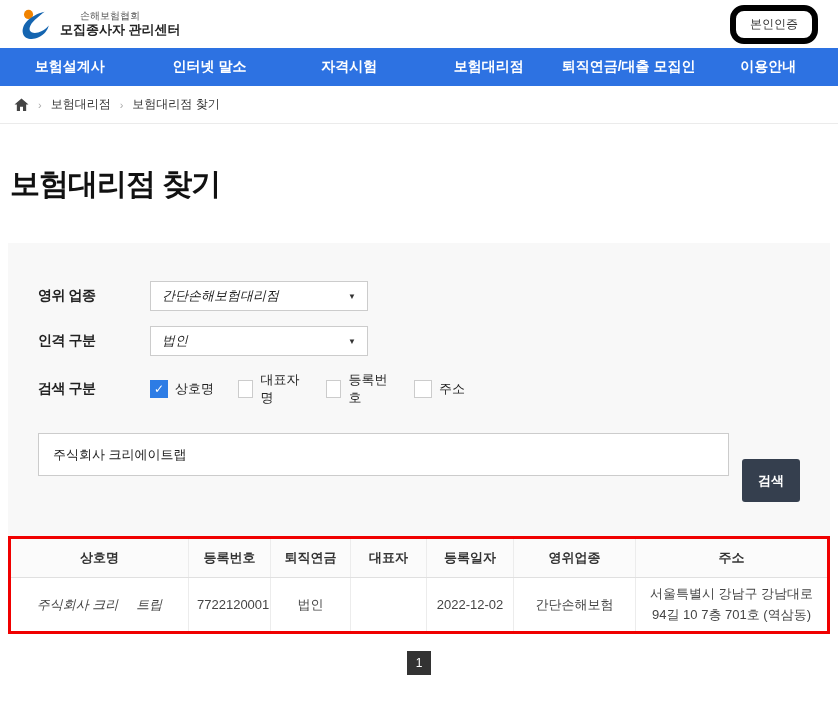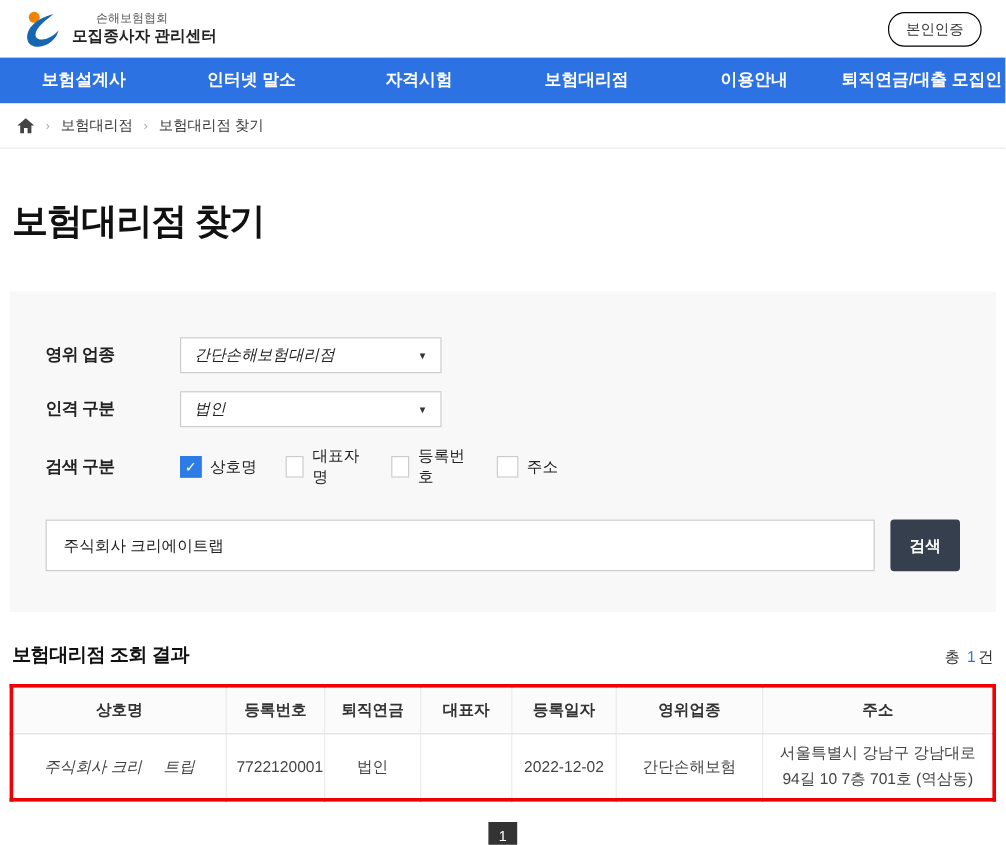--- a/index.html
+++ b/index.html
@@ -5,21 +5,21 @@
   * { margin:0; padding:0; box-sizing:border-box; }
   html,body { width:838px; background:#fff; font-family:"Liberation Sans","DejaVu Sans",sans-serif; color:#222; }
   body { height:704px; overflow:hidden; }
 
   
   .topbar { height:48px; display:flex; align-items:center; justify-content:space-between; padding:0 20px 0 16px; background:#fff; }
   .brand { display:flex; align-items:center; gap:7px; cursor:pointer; }
   .brand-text { display:flex; flex-direction:column; line-height:1.25; }
   .brand-org { font-size:10px; color:#555;margin-left:20px; }
   .brand-name { font-size:13px; font-weight:700; color:#222; }
-  .auth-btn { font-size:12px; color:#333; background:#fff; border:1px solid #000000; border-radius:14px; padding:5px 14px; cursor:pointer; }
+  .auth-btn { font-size:12px; color:#333; background:#fff; border:6px solid #000000; border-radius:14px; padding:5px 14px; cursor:pointer; }
 
   
   .nav { height:38px; background:#2d72e2; display:flex; align-items:center; }
   .nav-item { flex:1; text-align:center; color:#fff; font-size:14px; font-weight:700; cursor:pointer; white-space:nowrap; }
 
   
   .crumbs { height:38px; display:flex; align-items:center; gap:9px; padding:0 14px; border-bottom:1px solid #ebebeb; font-size:12px; color:#333; }
   .crumb-sep { color:#aaa; font-size:11px; }
   .crumb-link { cursor:pointer; }
   .home-ic { display:flex; align-items:center; cursor:pointer; }
@@ -35,21 +35,21 @@
   .selectbox { width:218px; height:30px; background:#fff; border:1px solid #ccc; display:flex; align-items:center; justify-content:space-between; padding:0 11px; font-size:13px; color:#222; cursor:pointer;font-style:italic; }
   .sel-arrow { font-size:8px; color:#333; }
   .chk-row { margin-bottom:10px; }
   .chk-group { display:flex; align-items:center; gap:22px; }
   .chk-item { display:flex; align-items:center; gap:7px; cursor:pointer; width:66px; }
   .chk-box { width:18px; height:18px; border:1px solid #ccc; background:#fff; display:flex; align-items:center; justify-content:center; font-size:12px; color:#fff; }
   .chk-item.checked .chk-box { background:#2d7ce5; border-color:#2d7ce5; }
   .chk-label { font-size:13px; color:#222; }
   .search-row { display:flex; gap:13px; margin-top:26px;border-radius:14px; }
   .search-input { flex:1; height:43px; border:1px solid #ccc; background:#fff; padding:0 14px; font-size:13px; color:#222; font-family:inherit; }
-  .search-btn { width:58px; height:43px; background:#353f4e; color:#fff; border:none; border-radius:3px; font-size:13px; font-weight:700; cursor:pointer; font-family:inherit; }
+  .search-btn { width:58px; height:43px; background:#353f4e; color:#fff; border:none; border-radius:3px; font-size:13px; font-weight:700; cursor:pointer; font-family:inherit;margin-top:26px; }
 
   
   .result-head { display:flex; justify-content:space-between; align-items:flex-end; margin:26px 2px 13px; }
   .result-title { font-size:16px; font-weight:800; color:#111; letter-spacing:-0.5px; }
   .result-count { font-size:13px; color:#333; }
   .result-count .cnt { color:#2d72e2; padding:0 2px; }
 
   table.result { width:100%; border-collapse:collapse; border:3px solid #f00000; background:#fff; table-layout:fixed; }
   table.result th { height:40px; background:#fbfbfb; font-size:13px; font-weight:600; color:#333; border-bottom:1px solid #e0e0e0; border-right:1px solid #ececec; }
   table.result th:last-child, table.result td:last-child { border-right:none; }
@@ -79,22 +79,22 @@
     </span>
   </div>
   <button class="auth-btn">본인인증</button>
 </div>
 
 <div class="nav">
   <div class="nav-item">보험설계사</div>
   <div class="nav-item">인터넷 말소</div>
   <div class="nav-item">자격시험</div>
   <div class="nav-item">보험대리점</div>
+  <div class="nav-item">퇴직연금/대출 모집인</div>
   <div class="nav-item">이용안내</div>
-  <div class="nav-item">퇴직연금/대출 모집인</div>
 </div>
 
 <div class="crumbs">
   <span class="home-ic">
     <svg width="15" height="14" viewBox="0 0 16 15">
         <path d="M8 0.5 L15.5 7 H13 V14 H9.6 V9.3 H6.4 V14 H3 V7 H0.5 Z" fill="#444"></path>
       </svg>
   </span>
   <span class="crumb-sep">›</span>
   <span class="crumb-link">보험대리점</span>
@@ -141,24 +141,20 @@
           <span class="chk-label">주소</span>
         </span>
       </div>
     </div>
     <div class="search-row">
       <input class="search-input" type="text" value="주식회사 크리에이트랩" style="">
       <button class="search-btn">검색</button>
     </div>
   </div>
 
-  <div class="result-head">
-    <span class="result-title">보험대리점 조회 결과</span>
-    <span class="result-count"><span>총 </span><span class="cnt">1</span><span>건</span></span>
-  </div>
 
   <table class="result">
     <colgroup>
       <col style="width:179px">
         <col style="width:82px">
         <col style="width:80px">
         <col style="width:76px">
       <col style="width:87px">
         <col style="width:122px">
         <col>

